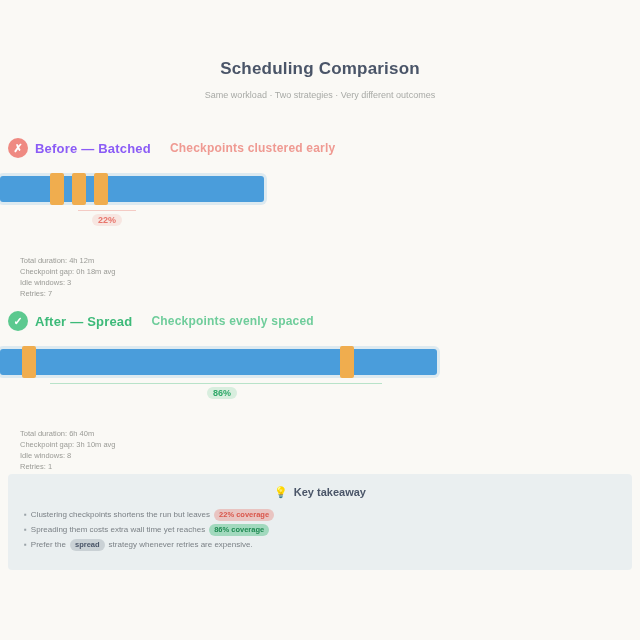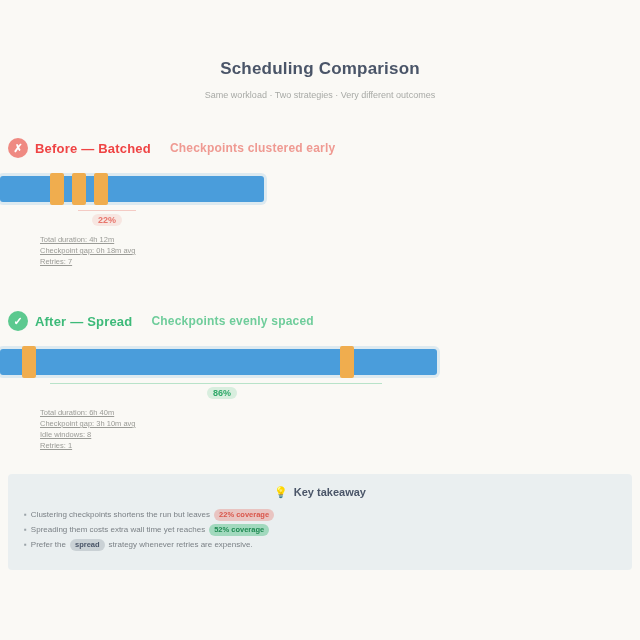--- a/index.html
+++ b/index.html
@@ -72,21 +72,21 @@
     flex: none;
   }
   .badge-bad  { background: #ef8a82; }
   .badge-good { background: #5cc98f; }
 
   .scenario-label {
     font-size: 13px;
     font-weight: bold;
     letter-spacing: 0.2px;
   }
-  .scenario-bad  .scenario-label { color: #ef4444; }
+  .scenario-bad  .scenario-label { color: #8b5cf6; }
   .scenario-good .scenario-label { color: #3dba79; }
 
   .scenario-sub {
     font-size: 12px;
     font-weight: bold;
     letter-spacing: 0.2px;
     margin-left: 12px;
   }
   .scenario-bad  .scenario-sub { color: #ef9a92; }
   .scenario-good .scenario-sub { color: #6fcd9b; text-align: center; }
@@ -128,26 +128,25 @@
     padding: 1px 6px;
     border-radius: 8px;
     transform: translateX(-50%);
     white-space: nowrap;
   }
   .span-label-bad  { color: #e8756b; background: rgba(232,117,107,0.14); }
   .span-label-good { color: #2fa868; background: rgba(61,186,121,0.18); }
 
   
   .stats {
-    margin-top: 2px;
-    padding-left: 40px;
+    margin-top: 23px;
+    padding-left: 20px;
     font-size: 7.5px;
     line-height: 11px;
     color: #9a9b96;
-    text-decoration: underline;
   }
   .stats div { white-space: nowrap; }
 
   
   .panel {
     position: absolute;
     left: 8px;
     top: 474px;
     width: 624px;
     height: 96px;
@@ -222,20 +221,21 @@
         <div class="marker" id="bar0m1" style="left: 72px; width: 14px;"></div>
         <div class="marker" id="bar0m2" style="left: 94px; width: 14px;"></div>
       </div>
       <div class="span-line span-bad" id="bar0span" style="left: 78px; width: 58px;"></div>
       <div class="span-label span-label-bad" id="bar0label" style="left: 107px;">22%</div>
     </div>
 
     <div class="stats">
       <div>Total duration: 4h 12m</div>
       <div>Checkpoint gap: 0h 18m avg</div>
+      <div>Idle windows: 3</div>
       <div>Retries: 7</div>
     </div>
   </div>
 
   <div class="scenario scenario-good">
     <div class="scenario-head">
       <div class="badge badge-good">✓</div>
       <div class="scenario-label">After — Spread</div>
       <div class="scenario-sub">Checkpoints evenly spaced</div>
     </div>
@@ -265,21 +265,21 @@
     <ul class="panel-list">
       <li>
         <span class="bullet">▪</span>
         <span>Clustering checkpoints shortens the run but leaves</span>
         <span class="chip chip-red">22% coverage</span>
         <span></span>
       </li>
       <li>
         <span class="bullet">▪</span>
         <span>Spreading them costs extra wall time yet reaches</span>
-        <span class="chip chip-green">52% coverage</span>
+        <span class="chip chip-green">86% coverage</span>
         <span></span>
       </li>
       <li>
         <span class="bullet">▪</span>
         <span>Prefer the</span>
         <span class="chip chip-gray">spread</span>
         <span>strategy whenever retries are expensive.</span>
       </li>
     </ul>
   </div>

